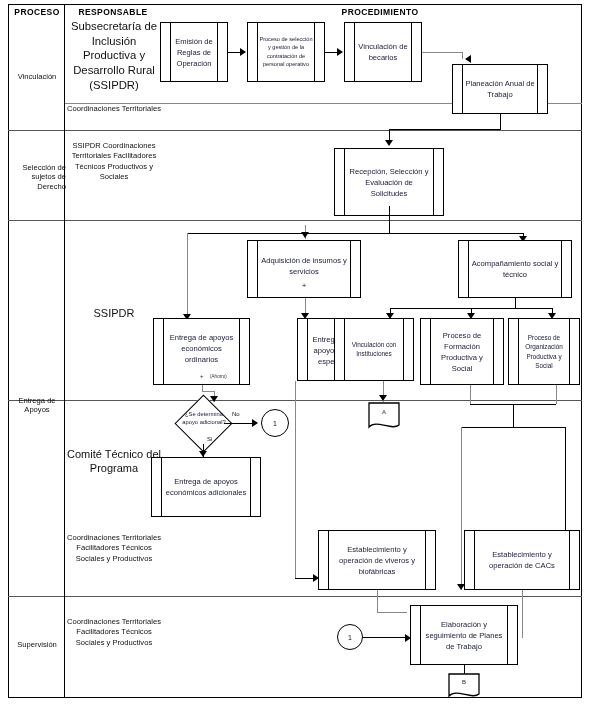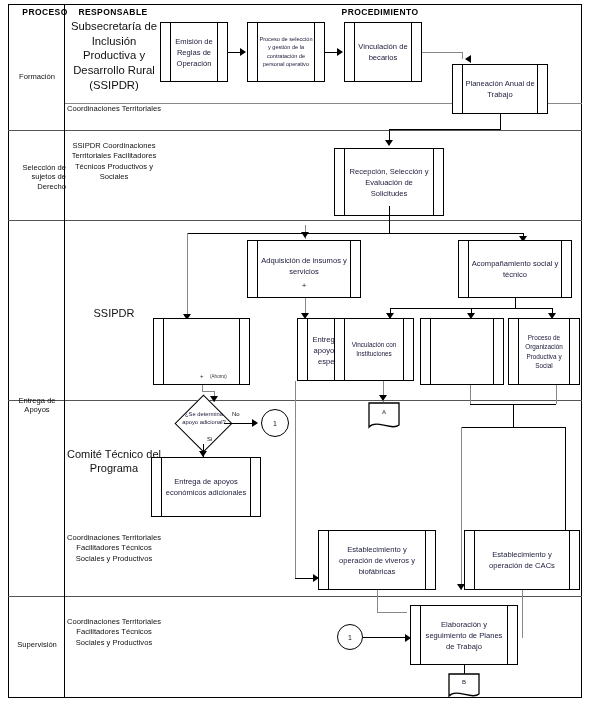--- a/index.html
+++ b/index.html
@@ -77,25 +77,25 @@
 
   <div class="lane-div" style="top:130px;"></div>
   <div class="lane-div" style="top:220px;"></div>
   <div class="lane-div" style="top:400px;"></div>
   <div class="lane-div" style="top:596px;"></div>
 
   <div class="h thin" style="left:64px;top:103px;width:518px;"></div>
 
   <div class="col-div" style="left:64px;height:694px;"></div>
 
-  <div class="hdr" style="left:10px;top:7px;width:54px;padding-left:8px;">PROCESO</div>
+  <div class="hdr" style="left:10px;top:7px;width:54px;">PROCESO</div>
   <div class="hdr" style="left:66px;top:7px;width:94px;">RESPONSABLE</div>
   <div class="hdr" style="left:180px;top:7px;width:400px;">PROCEDIMIENTO</div>
 
-  <div class="lane-name" style="left:10px;top:72px;width:54px;">Formación</div>
+  <div class="lane-name" style="left:10px;top:72px;width:54px;">Vinculación</div>
   <div class="lane-name" style="left:8px;top:163px;width:58px;text-align:right;">Selección de sujetos de Derecho</div>
   <div class="lane-name" style="left:8px;top:396px;width:58px;">Entrega de Apoyos</div>
   <div class="lane-name" style="left:10px;top:640px;width:54px;">Supervisión</div>
 
   <div class="resp big" style="left:66px;top:19px;width:96px;">Subsecretaría de Inclusión Productiva y Desarrollo Rural (SSIPDR)</div>
   <div class="resp" style="left:66px;top:104px;width:96px;">Coordinaciones Territoriales</div>
   <div class="resp" style="left:66px;top:141px;width:96px;">SSIPDR Coordinaciones Territoriales Facilitadores Técnicos Productivos y Sociales</div>
   <div class="resp mid" style="left:66px;top:306px;width:96px;">SSIPDR</div>
   <div class="resp mid" style="left:66px;top:447px;width:96px;">Comité Técnico del Programa</div>
   <div class="resp" style="left:66px;top:533px;width:96px;">Coordinaciones Territoriales Facilitadores Técnicos Sociales y Productivos</div>
@@ -179,39 +179,41 @@
   <div class="ar down" style="left:386px;top:313px;"></div>
   <div class="v" style="left:471px;top:308px;height:9px;"></div>
   <div class="ar down" style="left:467px;top:313px;"></div>
   <div class="v" style="left:552px;top:308px;height:9px;"></div>
   <div class="ar down" style="left:548px;top:313px;"></div>
   <div class="ar down" style="left:301px;top:313px;"></div>
 
   <div class="pbox" style="left:153px;top:318px;width:97px;height:67px;">
     <div class="bar-l"></div>
     <div class="bar-r"></div>
+    <div class="ptxt" style="top:44%;">Entrega de apoyos económicos ordinarios</div>
     <div class="plus" style="left:46px;bottom:5px;font-size:6px;">+</div>
     <div class="subnote" style="left:56px;bottom:5px;">(Ahorro)</div>
   </div>
 
   <div class="pbox" style="left:261px;top:318px;width:68px;height:63px;margin-left:36px;">
     <div class="bar-l"></div>
     <div class="bar-r"></div>
     <div class="ptxt">Entrega de apoyos en especie</div>
   </div>
 
   <div class="pbox" style="left:334px;top:318px;width:80px;height:63px;">
     <div class="bar-l"></div>
     <div class="bar-r"></div>
     <div class="ptxt sm">Vinculación con Instituciones</div>
   </div>
 
   <div class="pbox" style="left:420px;top:318px;width:84px;height:67px;">
     <div class="bar-l"></div>
     <div class="bar-r"></div>
+    <div class="ptxt">Proceso de Formación Productiva y Social</div>
   </div>
 
   <div class="pbox" style="left:508px;top:318px;width:72px;height:67px;">
     <div class="bar-l"></div>
     <div class="bar-r"></div>
     <div class="ptxt sm">Proceso de Organización Productiva y Social</div>
   </div>
 
   <div class="v thin" style="left:202px;top:385px;height:6px;"></div>
   <div class="h thin" style="left:202px;top:391px;width:12px;"></div>

